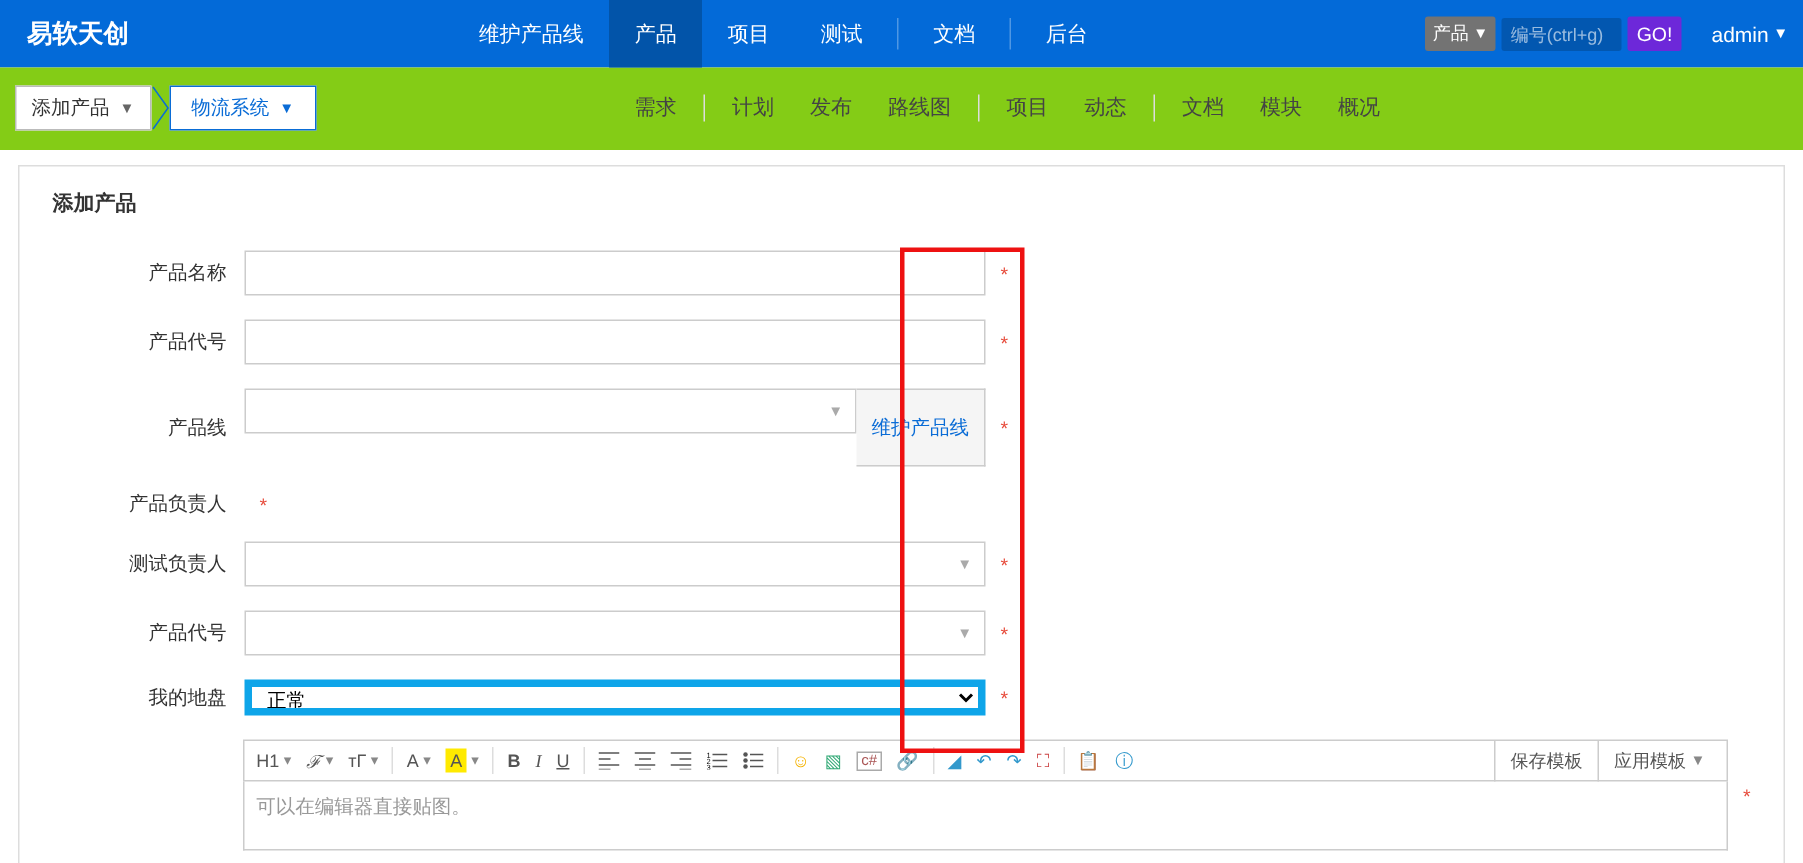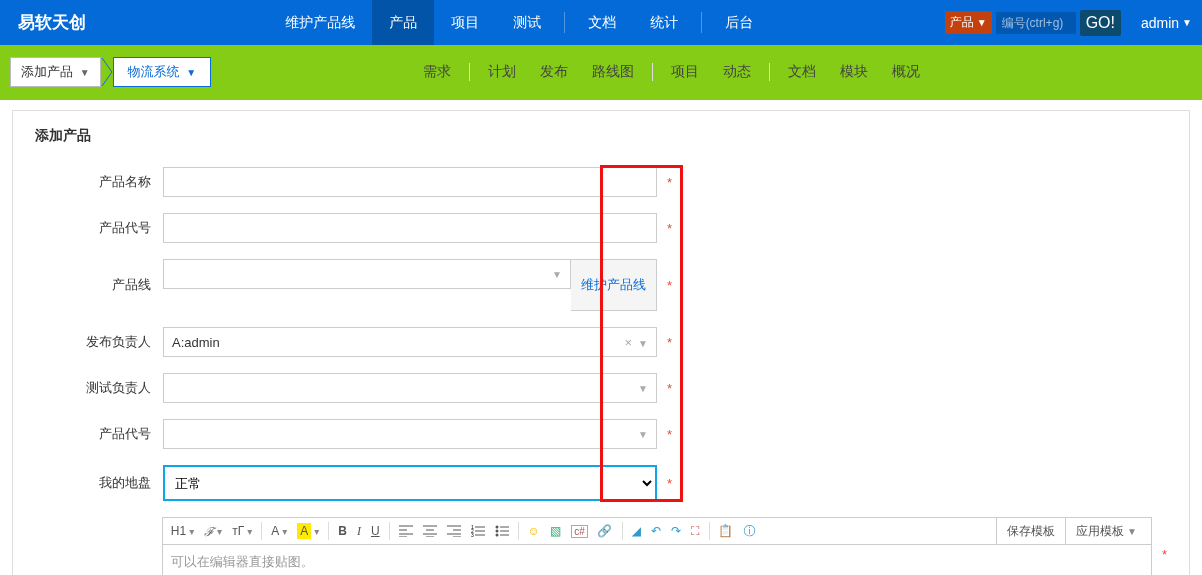--- a/index.html
+++ b/index.html
@@ -6,24 +6,24 @@
     body { font-family: "Microsoft YaHei", Arial, sans-serif; font-size:13px; color:#333; background:#fff; }
 
     
     .topbar { background:#036ad8; color:#fff; height:45px; display:flex; align-items:stretch; }
     .brand { font-size:17px; font-weight:bold; padding:0 18px; display:flex; align-items:center; }
     .spacer-flex { flex:1; }
     .nav-item { display:flex; align-items:center; padding:0 17px; cursor:pointer; font-size:14px; }
     .nav-item.active { background:#0254a9; }
     .nav-sep { width:1px; margin:12px 6px; background:rgba(255,255,255,0.3); }
     .right-tools { display:flex; align-items:center; padding:0 10px; gap:4px; }
-    .search-sel { background:#c2410c; color:#fff; font-size:12px; padding:3px 5px; border:0; cursor:pointer; border-radius:2px; }
+    .search-sel { background:#737373; color:#fff; font-size:12px; padding:3px 5px; border:0; cursor:pointer; border-radius:2px; }
     .search-inp { background:#0257b0; color:#fff; border:0; padding:4px 6px; width:80px; font-size:12px; border-radius:2px; }
     .search-inp::placeholder { color:rgba(255,255,255,0.6); }
-    .go-btn { background:#0c4a6e; color:#fff; border:0; padding:4px 6px; font-size:16px; cursor:pointer; border-radius:2px; }
+    .go-btn { background:#6d28d9; color:#fff; border:0; padding:4px 6px; font-size:13px; cursor:pointer; border-radius:2px; }
     .user-drop { color:#fff; padding:0 10px; display:flex; align-items:center; cursor:pointer; font-size:14px; }
     .caret { font-size:10px; margin-left:3px; vertical-align:middle; }
 
     
     .secondbar { padding:12px 10px; background:#84cc16; display:flex; align-items:center; border-bottom:1px solid transparent; }
     .dd-btn { border:1px solid #bbb; padding:5px 10px; background:#fff; cursor:pointer; font-size:13px; color:#333; }
     .crumb-arrow { display:flex; align-items:center; }
     .crumb-btn { border:1px solid #0a6cd6; border-left:0; color:#0a6cd6; padding:5px 14px; cursor:pointer; background:#fff; font-size:13px; }
     .sub-menu { display:flex; margin-left:200px; gap:0; }
     .sub-item { padding:6px 12px; cursor:pointer; color:#444; font-size:14px; }
@@ -35,21 +35,21 @@
     .frow { display:flex; align-items:center; margin-bottom:16px; }
     .flabel { width:128px; text-align:right; padding-right:12px; color:#333; font-size:13px; }
     .fctrl { width:494px; }
     .tx { width:100%; height:30px; border:1px solid #ccc; padding:4px 8px; font-size:13px; }
     .sel-wrap { display:flex; width:494px; }
     .sel-main { flex:1; height:30px; border:1px solid #ccc; display:flex; align-items:center; justify-content:space-between; padding:0 8px; cursor:pointer; background:#fff; }
     .sel-car { color:#aaa; font-size:10px; }
     .btn-attach { border:1px solid #ccc; border-left:0; padding:16px 10px; color:#0a6cd6; background:#f5f5f5; cursor:pointer; font-size:13px; display:flex; align-items:center; }
     .clear-x { color:#aaa; margin-right:6px; cursor:pointer; }
     .req { color:#e74c3c; margin-left:10px; font-size:13px; }
-    .native-sel { width:494px; height:36px; border:2px solid #0ea5e9; padding:0 6px; font-size:13px; background:#fff; }
+    .native-sel { width:494px; height:24px; border:5px solid #0ea5e9; padding:0 6px; font-size:13px; background:#fff; }
     .red-box { position:absolute; border:3px solid #e11; pointer-events:none; }
 
     
     .ed-row { display:flex; align-items:flex-start; }
     .ed-toolbar { border:1px solid #ccc; display:flex; align-items:center; height:28px; padding:0 4px; gap:2px; font-size:12px; color:#555; background:#fff; }
     .ed-toolbar .tb { padding:2px 4px; cursor:pointer; display:flex; align-items:center; }
     .ed-toolbar .sep { width:1px; height:18px; background:#ddd; margin:0 3px; }
     .ed-area { border:1px solid #ccc; border-top:0; height:46px; padding:8px; color:#999; font-size:13px; }
     .ed-right-btns { display:flex; margin-left:auto; }
     .ed-right-btn { border-left:1px solid #ccc; padding:0 10px; height:27px; display:flex; align-items:center; cursor:pointer; }
@@ -66,21 +66,20 @@
 
 <div class="topbar">
   <div class="brand">易软天创</div>
   <div class="spacer-flex"></div>
   <div class="nav-item">维护产品线</div>
   <div class="nav-item active">产品</div>
   <div class="nav-item">项目</div>
   <div class="nav-item">测试</div>
   <div class="nav-sep"></div>
   <div class="nav-item">文档</div>
-  <div class="nav-item">统计</div>
   <div class="nav-sep"></div>
   <div class="nav-item">后台</div>
   <div class="spacer-flex"></div>
   <div class="right-tools">
     <button class="search-sel"><span>产品</span><span class="caret">▼</span></button>
     <input class="search-inp" placeholder="编号(ctrl+g)" style="">
     <button class="go-btn">GO!</button>
   </div>
   <div class="user-drop">
       <span>admin</span>
@@ -135,27 +134,21 @@
       <div class="sel-main">
         <span></span>
         <span class="sel-car">▼</span>
       </div>
       <div class="btn-attach">维护产品线</div>
     </div>
     <span class="req">*</span>
   </div>
 
   <div class="frow">
-    <div class="flabel">发布负责人</div>
-    <div class="sel-wrap">
-      <div class="sel-main">
-        <span>A:admin</span>
-        <span><span class="clear-x">×</span><span class="sel-car">▼</span></span>
-      </div>
-    </div>
+    <div class="flabel">产品负责人</div>
     <span class="req">*</span>
   </div>
 
   <div class="frow">
     <div class="flabel">测试负责人</div>
     <div class="sel-wrap">
       <div class="sel-main">
         <span></span>
         <span class="sel-car">▼</span>
       </div>

